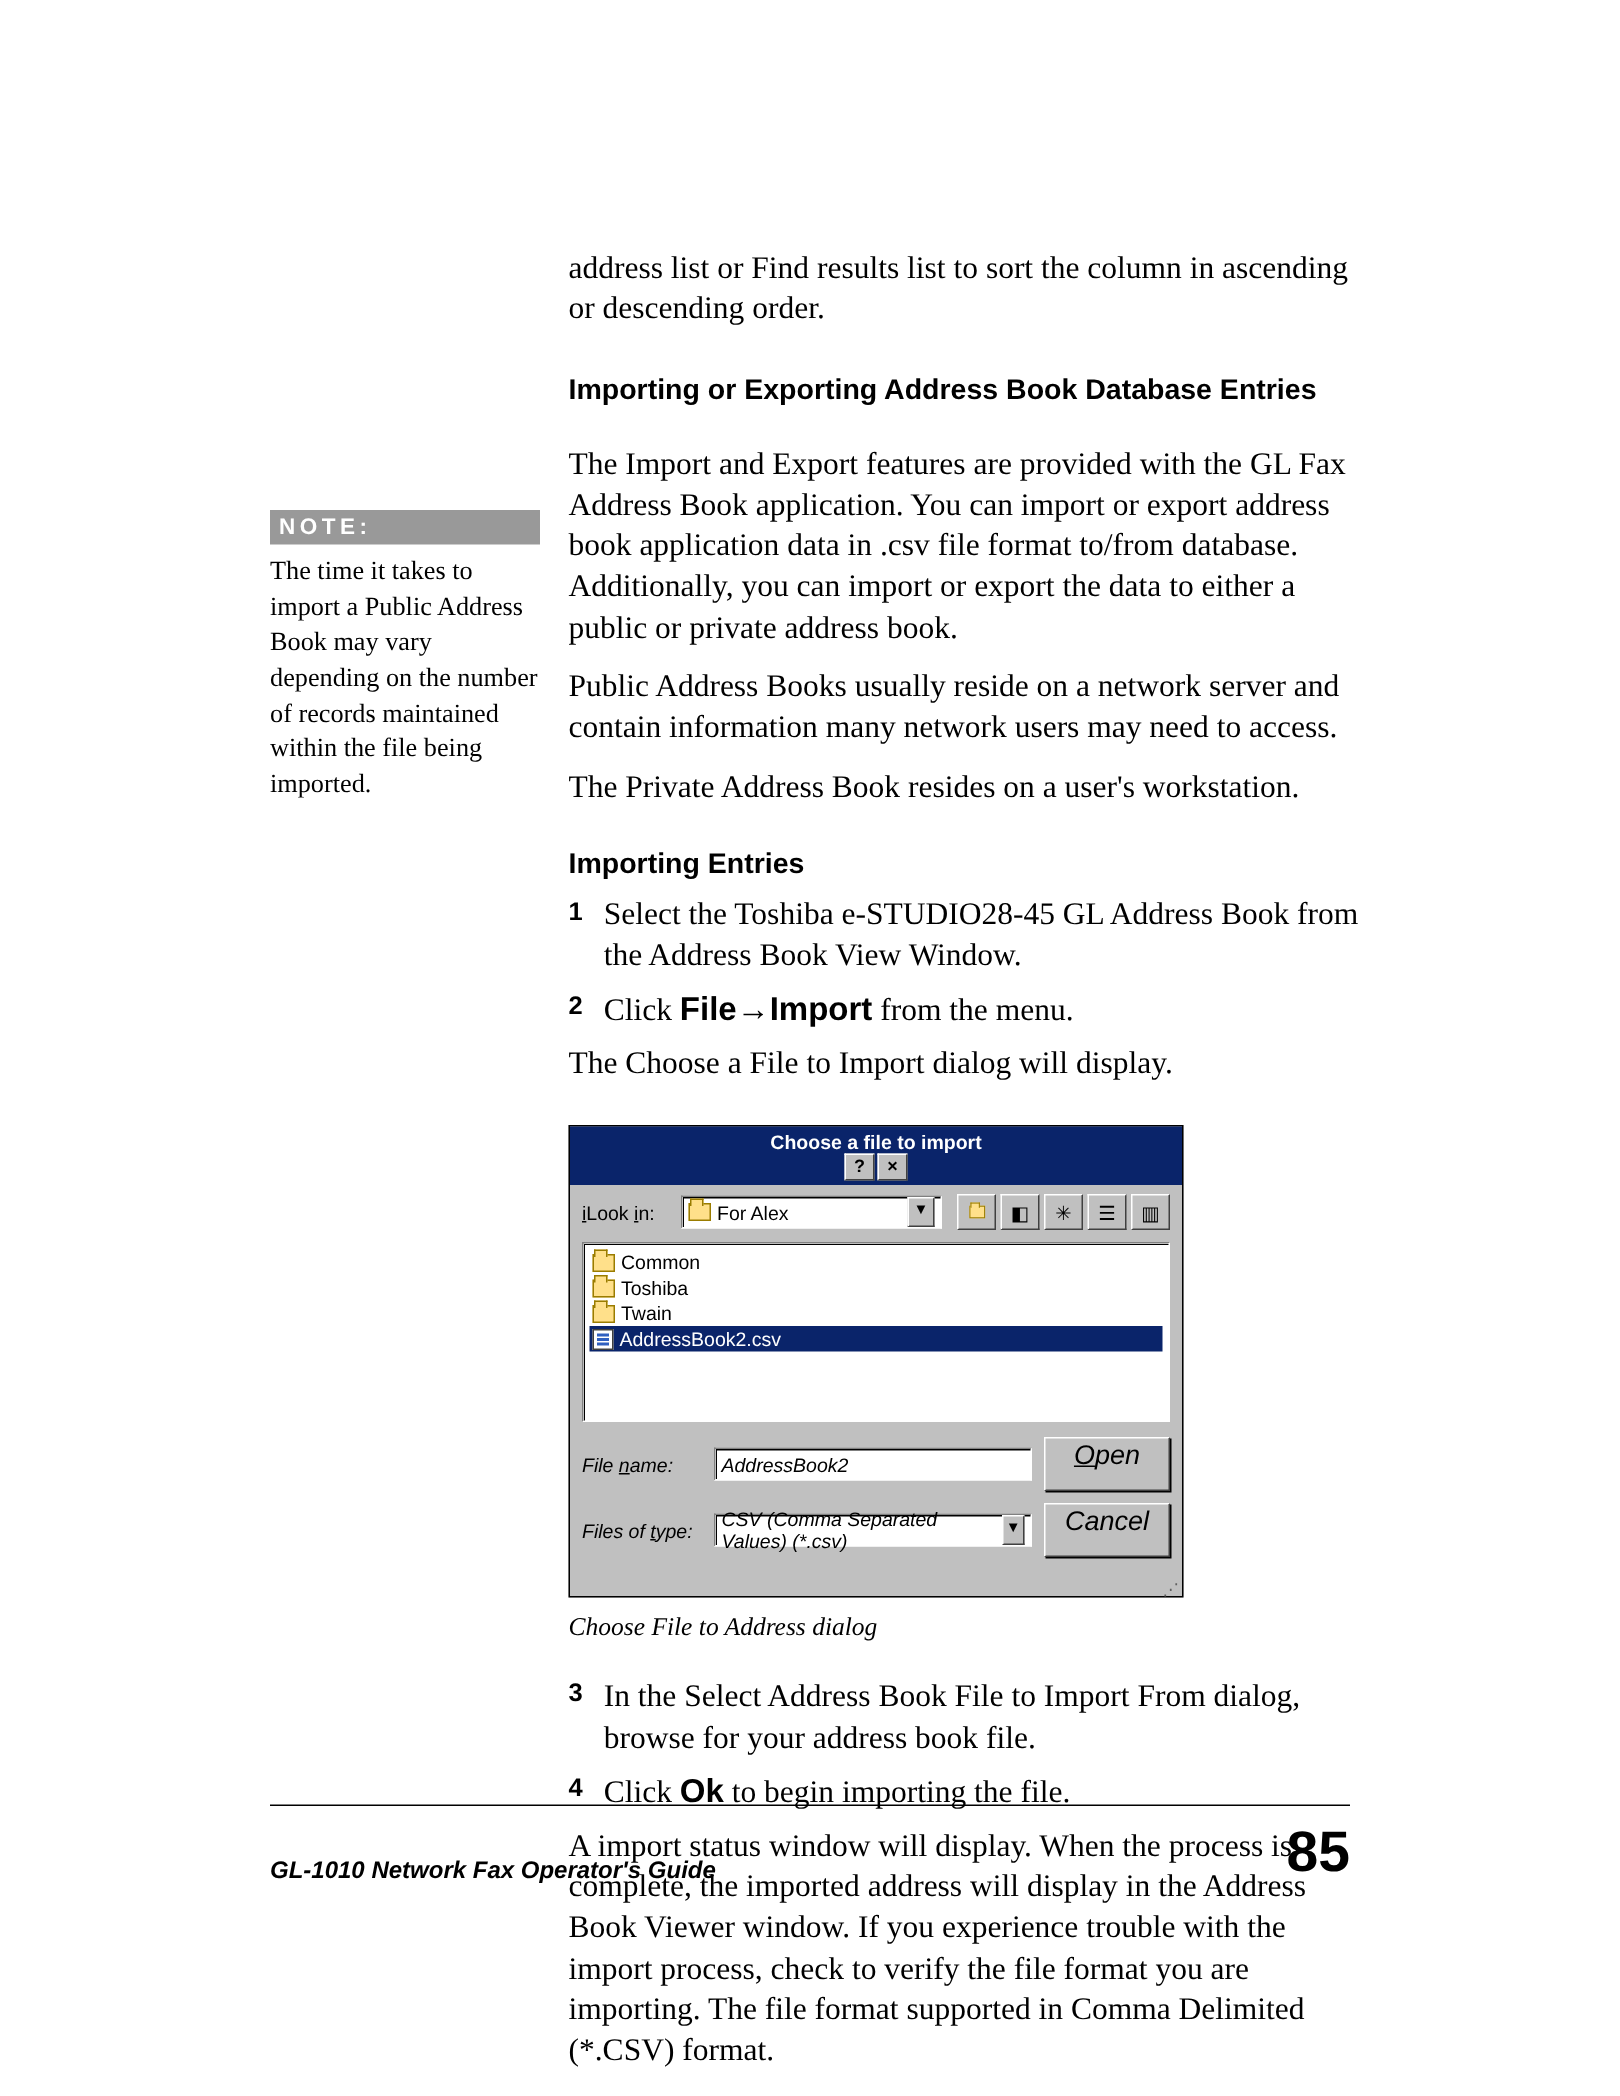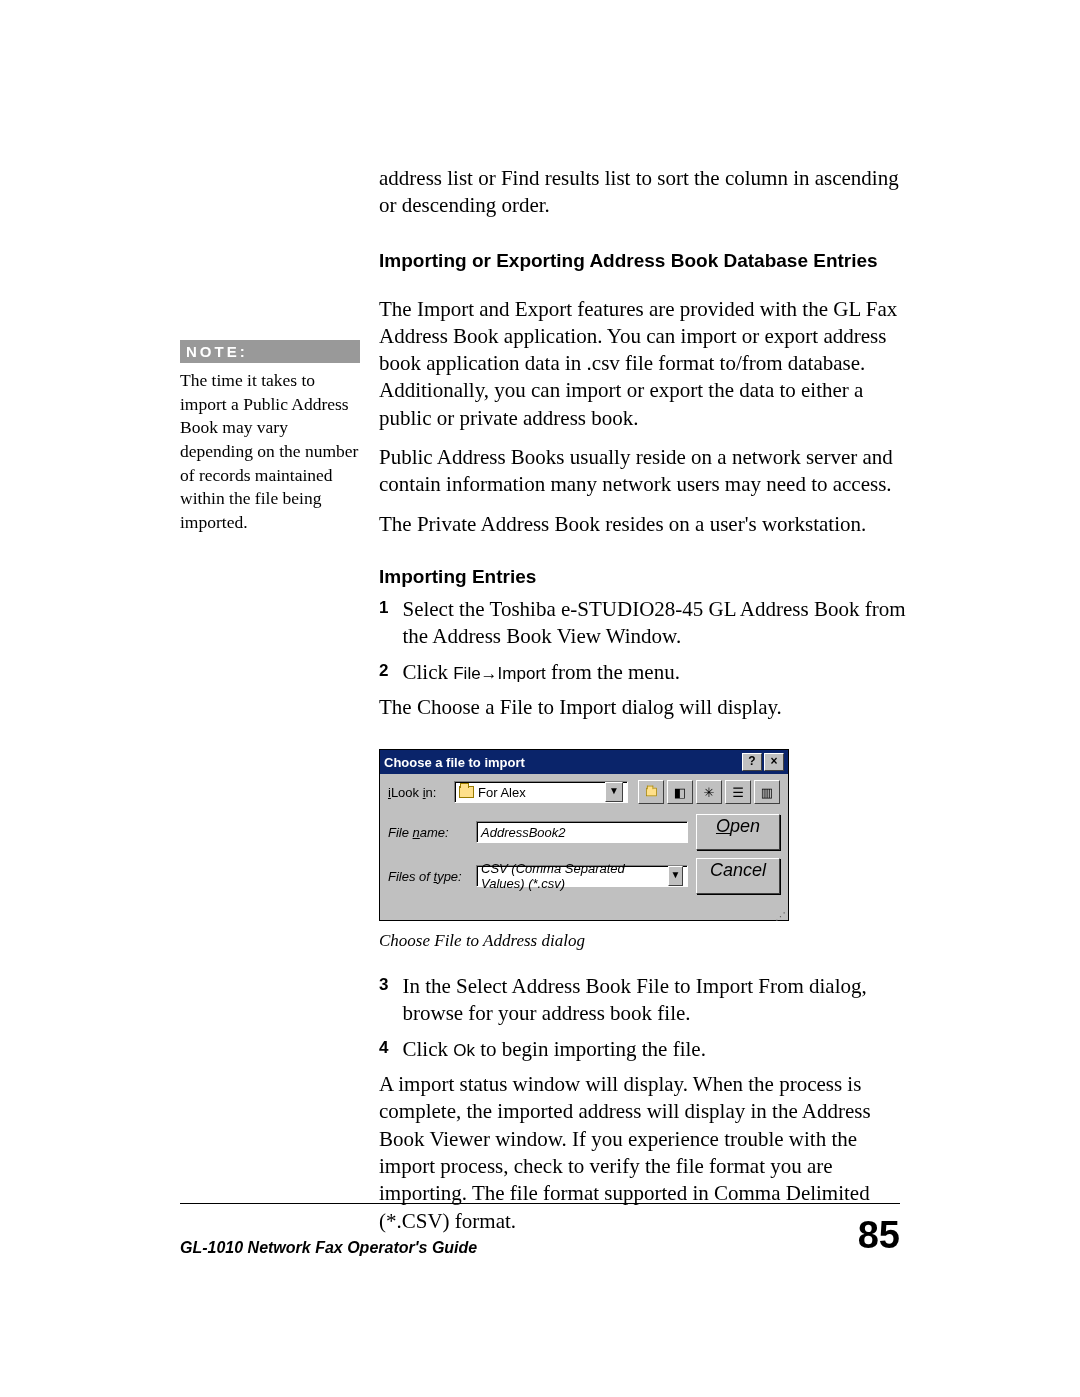--- a/index.html
+++ b/index.html
@@ -53,22 +53,22 @@
     font-size: 17px;
     flex: 0 0 auto;
     padding-top: 2px;
   }
   .step-text {
     font-size: 21px;
     line-height: 1.3;
   }
   .ui-bold {
     font-family: Arial, Helvetica, sans-serif;
-    font-weight: normal;
-    font-size: 17px;
+    font-weight: bold;
+    font-size: 22px;
   }
   .note-block {
     position: absolute;
     left: 180px;
     top: 340px;
     width: 180px;
   }
   .note-label {
     background: #999;
     color: #fff;
@@ -97,20 +97,21 @@
     font-size: 13px;
   }
   .dlg-title {
     background: linear-gradient(#0a246a,#0a246a);
     color: #fff;
     font-weight: bold;
     padding: 3px 4px;
     display: flex;
     align-items: center;
     justify-content: space-between;
+    flex-direction: column;
   }
   .dlg-title-btns { display: flex; gap: 2px; }
   .dlg-title-btn {
     width: 20px; height: 18px;
     background: #c0c0c0;
     border: 1px solid #fff;
     border-right-color: #404040;
     border-bottom-color: #404040;
     text-align: center;
     font-weight: bold;
@@ -305,20 +306,38 @@
           <div class="tool-row">
             <span class="tool-btn">
                 <span class="folder-ico" style="transform:scale(.7)"></span>
               </span>
             <span class="tool-btn">◧</span>
             <span class="tool-btn">✳</span>
             <span class="tool-btn">☰</span>
             <span class="tool-btn">▥</span>
           </div>
         </div>
+        <div class="file-area">
+          <div class="file-item">
+              <span class="folder-ico"></span>
+              <span>Common</span>
+            </div>
+          <div class="file-item">
+              <span class="folder-ico"></span>
+              <span>Toshiba</span>
+            </div>
+          <div class="file-item">
+              <span class="folder-ico"></span>
+              <span>Twain</span>
+            </div>
+          <div class="file-item file-sel">
+              <span class="csv-ico"></span>
+              <span>AddressBook2.csv</span>
+            </div>
+        </div>
         <div class="dlg-bottom">
           <div class="field-row">
             <span class="field-label">File <u>n</u>ame:</span>
             <div class="text-input">
                 <span>AddressBook2</span>
               </div>
             <div class="win-btn"><span class="ul">O</span><span>pen</span></div>
           </div>
           <div class="field-row">
             <span class="field-label">Files of <u>t</u>ype:</span>

